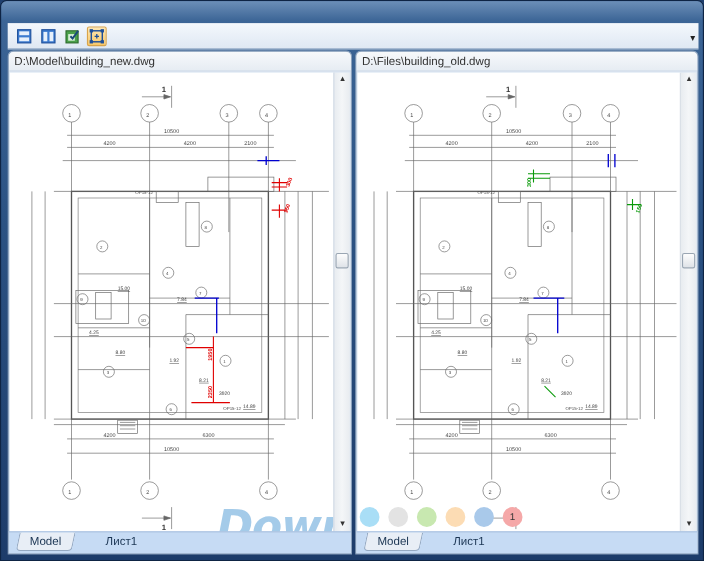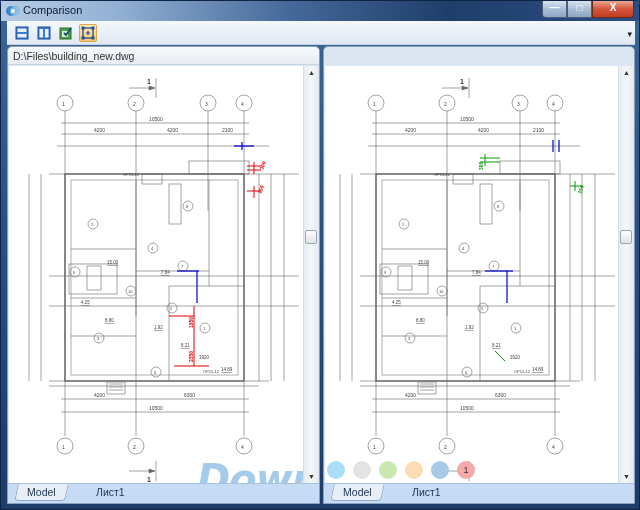--- a/index.html
+++ b/index.html
@@ -48,39 +48,20 @@
   .watermark-sm { font-size: 24px; }
   .dots { position: absolute; left: 326px; top: 460px; display: flex; gap: 8px; }
   .dot { width: 18px; height: 18px; border-radius: 50%; font-size: 9px; text-align: center; line-height: 18px; color: #333; }
   svg text { font-family: "Liberation Sans", sans-serif; }
 </style>
 </head>
 <body>
 
 <div class="window">
 
-  <div class="titlebar">
-    <svg class="app-icon" viewBox="0 0 14 14">
-      <circle cx="5" cy="7" r="5" fill="#3a86cf"></circle>
-        <circle cx="9" cy="7" r="5" fill="#7fbde8" opacity="0.8"></circle>
-      <circle cx="7" cy="7" r="2" fill="#fff"></circle>
-    </svg>
-    <span class="title-text">Comparison</span>
-    <div class="caption-btns">
-      <div class="cap-btn min">
-          <span class="cap-glyph">—</span>
-        </div>
-      <div class="cap-btn">
-          <span class="cap-glyph">□</span>
-        </div>
-      <div class="cap-btn close">
-          <span class="cap-glyph">X</span>
-        </div>
-    </div>
-  </div>
 
   <div class="toolbar">
     <div class="tb-btn" style="left:6px">
       <svg width="18" height="18" viewBox="0 0 18 18">
         <rect x="3" y="3" width="12" height="12" fill="#3b7bd0" stroke="#1d4f9a"></rect>
         <rect x="4.5" y="4.5" width="9" height="3.5" fill="#e6f0fb"></rect>
           <rect x="4.5" y="10" width="9" height="3.5" fill="#e6f0fb"></rect>
       </svg>
     </div>
     <div class="tb-btn" style="left:28px">
@@ -105,21 +86,21 @@
         <rect x="1.5" y="11.5" width="3" height="3" fill="#1d4f9a"></rect>
           <rect x="11.5" y="11.5" width="3" height="3" fill="#1d4f9a"></rect>
         <path d="M6 8 h4 M8 6 v4" stroke="#1d4f9a" stroke-width="1.2"></path>
       </svg>
     </div>
     <span class="tb-overflow">▾</span>
   </div>
 
   <div class="pane pane-left">
     <div class="pane-header">
-      <span class="pane-path">D:\Files\building_new.dwg</span>
+      <span class="pane-path">D:\Model\building_new.dwg</span>
     </div>
     <div class="canvas">
       <svg width="294" height="418" viewBox="0 0 294 418">
         <g stroke="#666" stroke-width="0.6" fill="none">
 
           <line x1="120" y1="22" x2="146" y2="22"></line>
             <polygon points="146,22 140,20 140,24" fill="#666"></polygon>
           <line x1="147" y1="12" x2="147" y2="32"></line>
 
           <circle cx="56" cy="37" r="8"></circle>
@@ -263,20 +244,23 @@
       <div class="scroll-thumb"></div>
       <div class="scroll-down">▼</div>
     </div>
     <div class="tabbar">
       <div class="tab active"><span>Model</span></div>
       <div class="tab inactive">Лист1</div>
     </div>
   </div>
 
   <div class="pane pane-right">
+    <div class="pane-header">
+      <span class="pane-path">D:\Files\building_old.dwg</span>
+    </div>
     <div class="canvas">
       <svg width="294" height="418" viewBox="0 0 294 418">
         <g stroke="#666" stroke-width="0.6" fill="none">
           <line x1="117" y1="22" x2="143" y2="22"></line>
             <polygon points="143,22 137,20 137,24" fill="#666"></polygon>
           <line x1="144" y1="12" x2="144" y2="32"></line>
           <circle cx="51" cy="37" r="8"></circle>
             <circle cx="122" cy="37" r="8"></circle>
             <circle cx="195" cy="37" r="8"></circle>
             <circle cx="230" cy="37" r="8"></circle>

